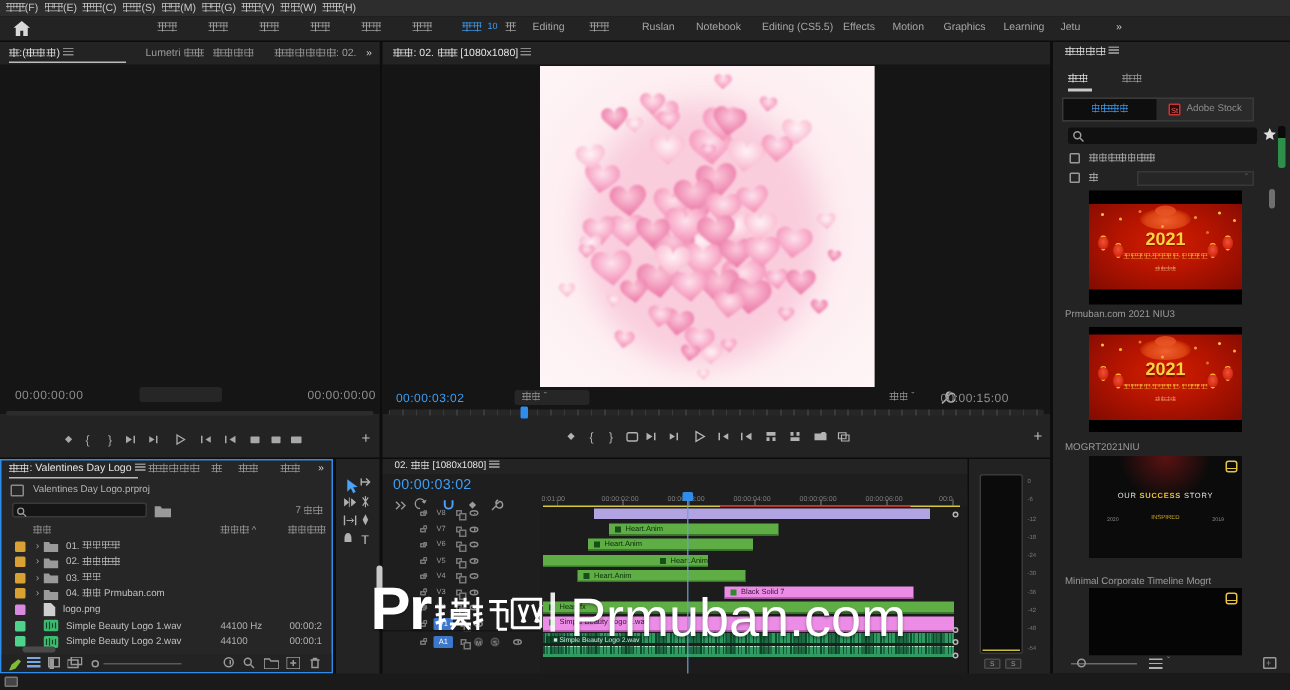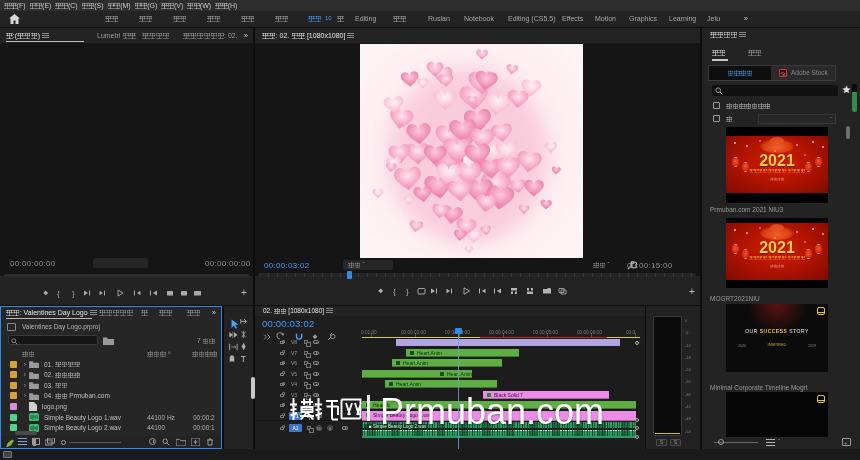--- a/index.html
+++ b/index.html
@@ -58,21 +58,21 @@
 .prow em{position:absolute;font-style:normal;color:#b0b0b0;font-size:6.5px}
 
 .cap{font-size:6.5px;color:#9a9a9a;white-space:nowrap}
 .mnu{display:inline-block;width:7px;height:5px;text-decoration:none;background:linear-gradient(#8a8a8a 0 1px,transparent 1px 2px,#8a8a8a 2px 3px,transparent 3px 4px,#8a8a8a 4px 5px)}
 .menubar .hz{margin:0 .01em}
 .redthumb{width:102px;height:57px;overflow:hidden;background:radial-gradient(ellipse at 50% 45%,#d41e00 0%,#b41400 45%,#800b00 100%)}
 .redthumb .ox{position:absolute;left:34px;top:3px;width:34px;height:14px;background:radial-gradient(ellipse at 50% 60%,#f06030 0%,#d84010 55%,rgba(200,40,0,0) 78%);border-radius:50%}
 .redthumb .ox:after{content:"";position:absolute;left:10px;top:-2px;width:14px;height:7px;border-radius:50%;background:#e85525;opacity:.8}
 .redthumb:after{content:"";position:absolute;left:8px;top:6px;width:2px;height:2px;border-radius:50%;background:#ffc84d;box-shadow:12px 3px 0 #ffb62e,78px -1px 0 #ffc84d,88px 4px 0 #ffb62e,40px 8px 0 rgba(255,200,80,.7),62px 2px 0 rgba(255,190,60,.8),25px -2px 0 rgba(255,190,60,.6),70px 12px 0 rgba(255,200,80,.5)}
 .redthumb .lan{position:absolute;width:7px;height:8px;background:radial-gradient(ellipse at 50% 40%,#f05038,#c81800);border-radius:45%;box-shadow:0 -2.5px 0 -1.5px #ffb02e,0 3px 0 -2px #ffb02e}
-.redthumb .y1{position:absolute;left:0;top:16px;width:102px;text-align:center;font-size:16px;font-weight:bold;color:#ffd23e;text-shadow:0 1px 1px #7d0a00}
+.redthumb .y1{position:absolute;left:0;top:16px;width:102px;text-align:center;font-size:12px;font-weight:bold;color:#ffd23e;text-shadow:0 1px 1px #7d0a00}
 .redthumb .y2{position:absolute;left:0;top:32px;width:102px;text-align:center;font-size:4.5px;color:#ffcf3e;white-space:nowrap}
 .redthumb .y3{position:absolute;left:0;top:41px;width:102px;text-align:center;font-size:3.5px;color:#f0b080}
 .badge{position:absolute;right:3px;top:3px;width:8px;height:8px;border:1px solid #e8c23a;border-radius:2px;background:linear-gradient(transparent 0 4px,#e8c23a 4px 5px,transparent 5px) 0 0/100% 100% no-repeat}
 </style></head>
 <body>
 <div id="root">
 
 <div class="abs menubar"><span style="margin-left:4px"><span class="hz"></span><span class="hz"></span>(F)</span><span><span class="hz"></span><span class="hz"></span>(E)</span><span><span class="hz"></span><span class="hz"></span>(C)</span><span><span class="hz"></span><span class="hz"></span>(S)</span><span><span class="hz"></span><span class="hz"></span>(M)</span><span><span class="hz"></span><span class="hz"></span>(G)</span><span><span class="hz"></span><span class="hz"></span>(V)</span><span><span class="hz"></span><span class="hz"></span>(W)</span><span><span class="hz"></span><span class="hz"></span>(H)</span></div>
 
 <div class="abs wsbar">
@@ -605,20 +605,21 @@
 </div>
 <div class="abs" style="left:39px;top:9px;width:14px;height:124px;font-size:4px;color:#7a7a7a;line-height:12.3px;text-align:left">0<br>-6<br>-12<br>-18<br>-24<br>-30<br>-36<br>-42<br>-48<br>-54</div>
 <div class="abs" style="left:10px;top:133px;width:11px;height:7px;background:#2a2a2a;border:1px solid #4a4a4a;border-radius:1px;font-size:4.5px;color:#9a9a9a;text-align:center;line-height:6px">S</div>
 <div class="abs" style="left:24px;top:133px;width:11px;height:7px;background:#2a2a2a;border:1px solid #4a4a4a;border-radius:1px;font-size:4.5px;color:#9a9a9a;text-align:center;line-height:6px">S</div>
 </div>
 
 <div class="abs" style="left:0;top:449px;width:860px;height:11px;background:#1a1a1a"></div>
 
 <div class="abs" style="left:3px;top:451px;width:9px;height:7px;border:1px solid #777;border-radius:1px;background:#444"></div>
 <div class="abs" id="wm" style="left:0;top:0;width:860px;height:460px;z-index:60;pointer-events:none">
+<span class="abs" style="left:247px;top:384px;font-size:40px;font-weight:bold;color:#fff;letter-spacing:-1px;text-shadow:0 1px 2px rgba(0,0,0,.35)">Pr</span>
 <svg class="abs" style="left:289px;top:397px" width="74" height="24" viewBox="0 0 74 24" stroke="#fff" stroke-width="2" fill="none">
 <path d="M4.5 1v22M1 7.5h7M1.5 13l6-1M1.5 18.5L8 16"></path>
 <path d="M12 5h12M15 1.5V8M21 1.5V8M12.5 10h11v5h-11zM12.5 12.5h11M18 15l-6 7.5M18 15l6 7.5M11 19h14"></path>
 <path d="M29.5 1v22M26 7.5h7M26.5 13l6-1M26.5 18.5L33 16"></path>
 <path d="M37 4h12M37.5 9.5h11M43 4v18.5M43 22.5h6M49 9v9"></path>
 <path d="M52.5 2.5h19v19M52.5 2.5V22M52.5 21.5h19M57 6l4 12M63 6l-4 12M66 6l4 12M72 6l-4 12" stroke-width="1.9"></path>
 </svg>
 <span class="abs" style="left:367px;top:395px;width:2.5px;height:26px;background:#fff;opacity:.9"></span>
 <span class="abs" style="left:380px;top:391px;font-size:36px;color:#fff;text-shadow:0 1px 2px rgba(0,0,0,.35)">Prmuban.com</span>
 </div>

